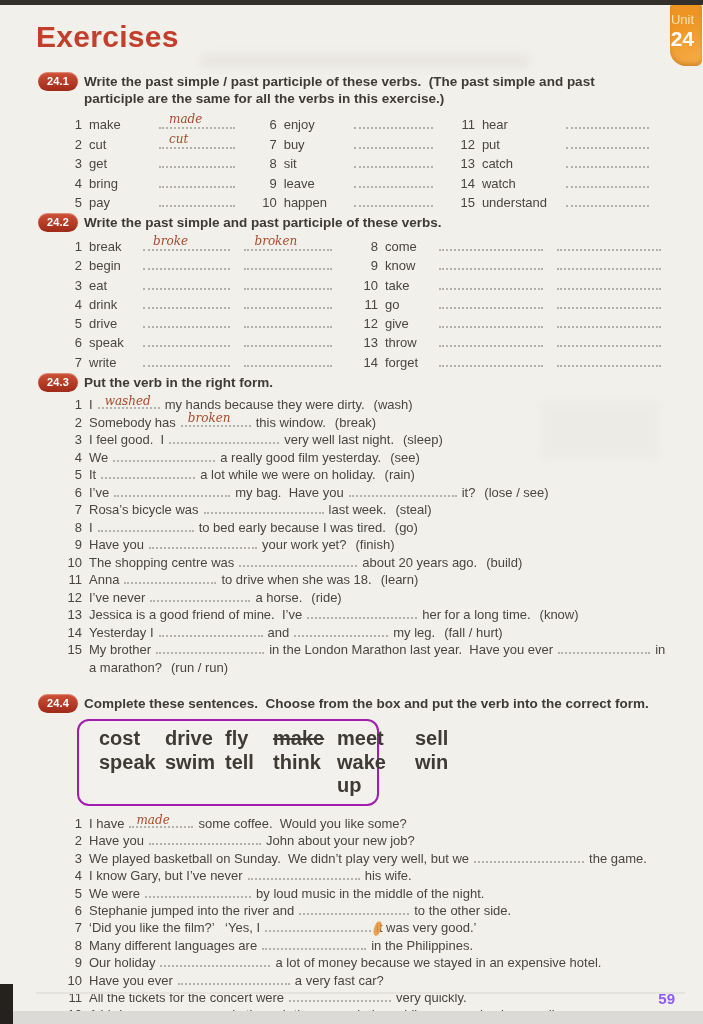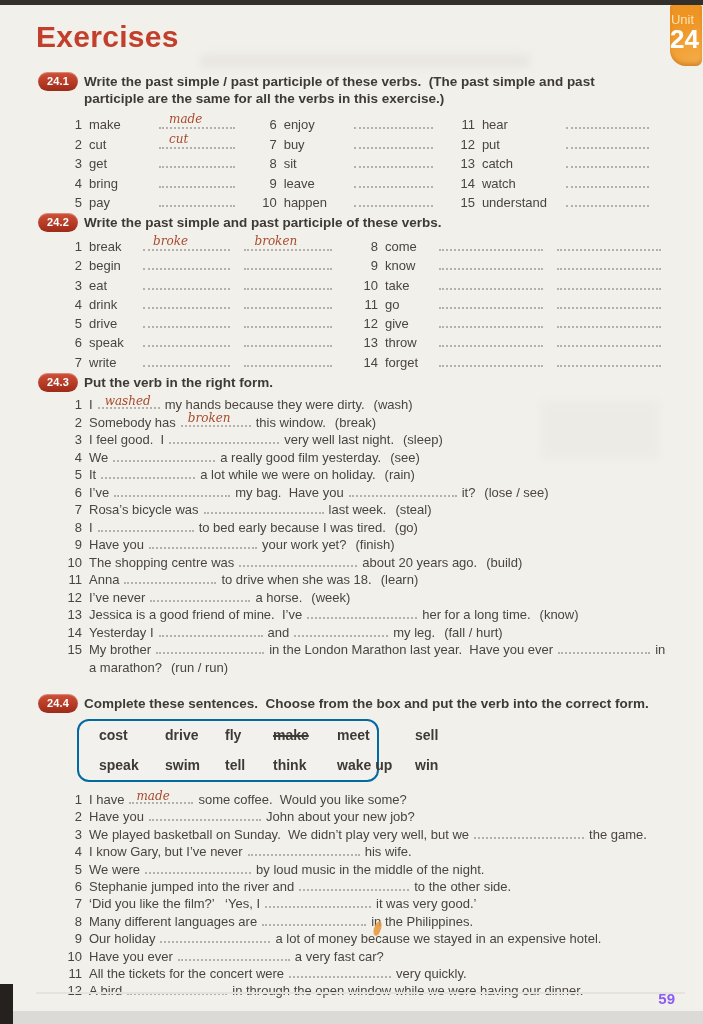--- a/index.html
+++ b/index.html
@@ -17,21 +17,21 @@
   .g1{top:54px;left:200px;width:330px;height:14px;transform:skewX(-6deg);}
   .g2{top:400px;left:540px;width:120px;height:60px;opacity:.10;}
   .scan-mark{position:absolute;left:374px;top:921px;width:7px;height:15px;background:#e8953a;border-radius:60% 40% 55% 45%;opacity:.85;transform:rotate(14deg);}
 
   .page-title{position:absolute;left:36px;top:20px;font-size:30px;font-weight:600;color:#c23f2c;letter-spacing:.3px;}
   .unit-badge{position:absolute;right:1px;top:5px;width:32px;height:61px;box-sizing:border-box;
     background:linear-gradient(155deg,#ee9423 30%,#f5ad48 95%);
     border-radius:2px 2px 6px 16px;text-align:right;padding:7px 8px 0 0;
     box-shadow:inset 0 -4px 5px -2px rgba(165,88,8,.55);}
   .unit-label{display:block;font-size:13px;color:#fbe3b4;line-height:15px;}
-  .unit-number{display:block;font-size:26px;font-weight:700;color:#ffffff;line-height:24px;}
+  .unit-number{display:block;font-size:21px;font-weight:700;color:#ffffff;line-height:24px;}
 
   .ex{position:absolute;left:0;right:0;}
   .ex-badge{position:absolute;left:38px;top:0;width:40px;height:19px;border-radius:10px;
     background:linear-gradient(#d05138,#9e2a18);color:#fff;font-size:11px;font-weight:700;
     text-align:center;line-height:19px;letter-spacing:.2px;
     box-shadow:inset 0 1px 1px rgba(255,255,255,.35);}
   .instr{margin:1px 45px 0 84px;font-size:13.5px;font-weight:700;color:#3e3a34;line-height:17px;white-space:pre-wrap;}
 
   .vgrid1{display:grid;grid-auto-flow:column;grid-template-rows:repeat(5,19.5px);
     grid-template-columns:1fr 1.02fr 1.12fr;column-gap:16px;margin:7px 48px 0 62px;}
@@ -50,24 +50,24 @@
 
   .sents{margin-top:5px;}
   .sent{display:flex;font-size:13px;line-height:17.5px;color:#4a453f;margin:0 28px 0 60px;}
   .snum{flex:0 0 22px;text-align:right;margin-right:7px;}
   .sbody{flex:1;}
   .sbody span.t{white-space:pre-wrap;}
   .iblank{display:inline-block;border-bottom:2px dotted #b5b1aa;height:11px;margin:0 5px;position:relative;}
   .iblank .hand{left:7px;bottom:-3px;}
   .hint{white-space:pre-wrap;}
 
-  .wordbox{margin:7px 0 9px 77px;width:268px;border:2px solid #0369a1;border-radius:12px;
+  .wordbox{margin:7px 0 9px 77px;width:268px;border:2px solid #a21caf;border-radius:12px;
     padding:6px 10px 7px 20px;display:grid;
-    grid-template-columns:66px 60px 48px 64px 78px 36px;row-gap:14px;
-    font-size:14px;font-weight:700;color:#3e3a34;background:rgba(255,255,255,.12);}
+    grid-template-columns:66px 60px 48px 64px 78px 36px;row-gap:1px;
+    font-size:20px;font-weight:700;color:#3e3a34;background:rgba(255,255,255,.12);}
   .struck{text-decoration:line-through;text-decoration-thickness:2px;}
 
   .sents4 .sent{line-height:17.4px;}
   .page-number{position:absolute;right:28px;bottom:17px;font-size:15px;font-weight:700;color:#8b5cf6;}
 </style>
 </head>
 <body>
 
 <div class="top-edge"></div>
 <div class="ghost g1"></div>
@@ -303,21 +303,21 @@
     <div class="sent">
         <span class="snum">10</span>
         <span class="sbody"><span class="t">The shopping centre was</span><span class="iblank" style="width:118px"></span><span class="t">about 20 years ago.</span><span class="t hint" style="margin-left:9px">(build)</span></span>
       </div>
     <div class="sent">
         <span class="snum">11</span>
         <span class="sbody"><span class="t">Anna</span><span class="iblank" style="width:92px"></span><span class="t">to drive when she was 18.</span><span class="t hint" style="margin-left:9px">(learn)</span></span>
       </div>
     <div class="sent">
         <span class="snum">12</span>
-        <span class="sbody"><span class="t">I’ve never</span><span class="iblank" style="width:100px"></span><span class="t">a horse.</span><span class="t hint" style="margin-left:9px">(week)</span></span>
+        <span class="sbody"><span class="t">I’ve never</span><span class="iblank" style="width:100px"></span><span class="t">a horse.</span><span class="t hint" style="margin-left:9px">(ride)</span></span>
       </div>
     <div class="sent">
         <span class="snum">13</span>
         <span class="sbody"><span class="t">Jessica is a good friend of mine.  I’ve</span><span class="iblank" style="width:110px"></span><span class="t">her for a long time.</span><span class="t hint" style="margin-left:9px">(know)</span></span>
       </div>
     <div class="sent">
         <span class="snum">14</span>
         <span class="sbody"><span class="t">Yesterday I</span><span class="iblank" style="width:104px"></span><span class="t">and</span><span class="iblank" style="width:94px"></span><span class="t">my leg.</span><span class="t hint" style="margin-left:9px">(fall / hurt)</span></span>
       </div>
     <div class="sent">

